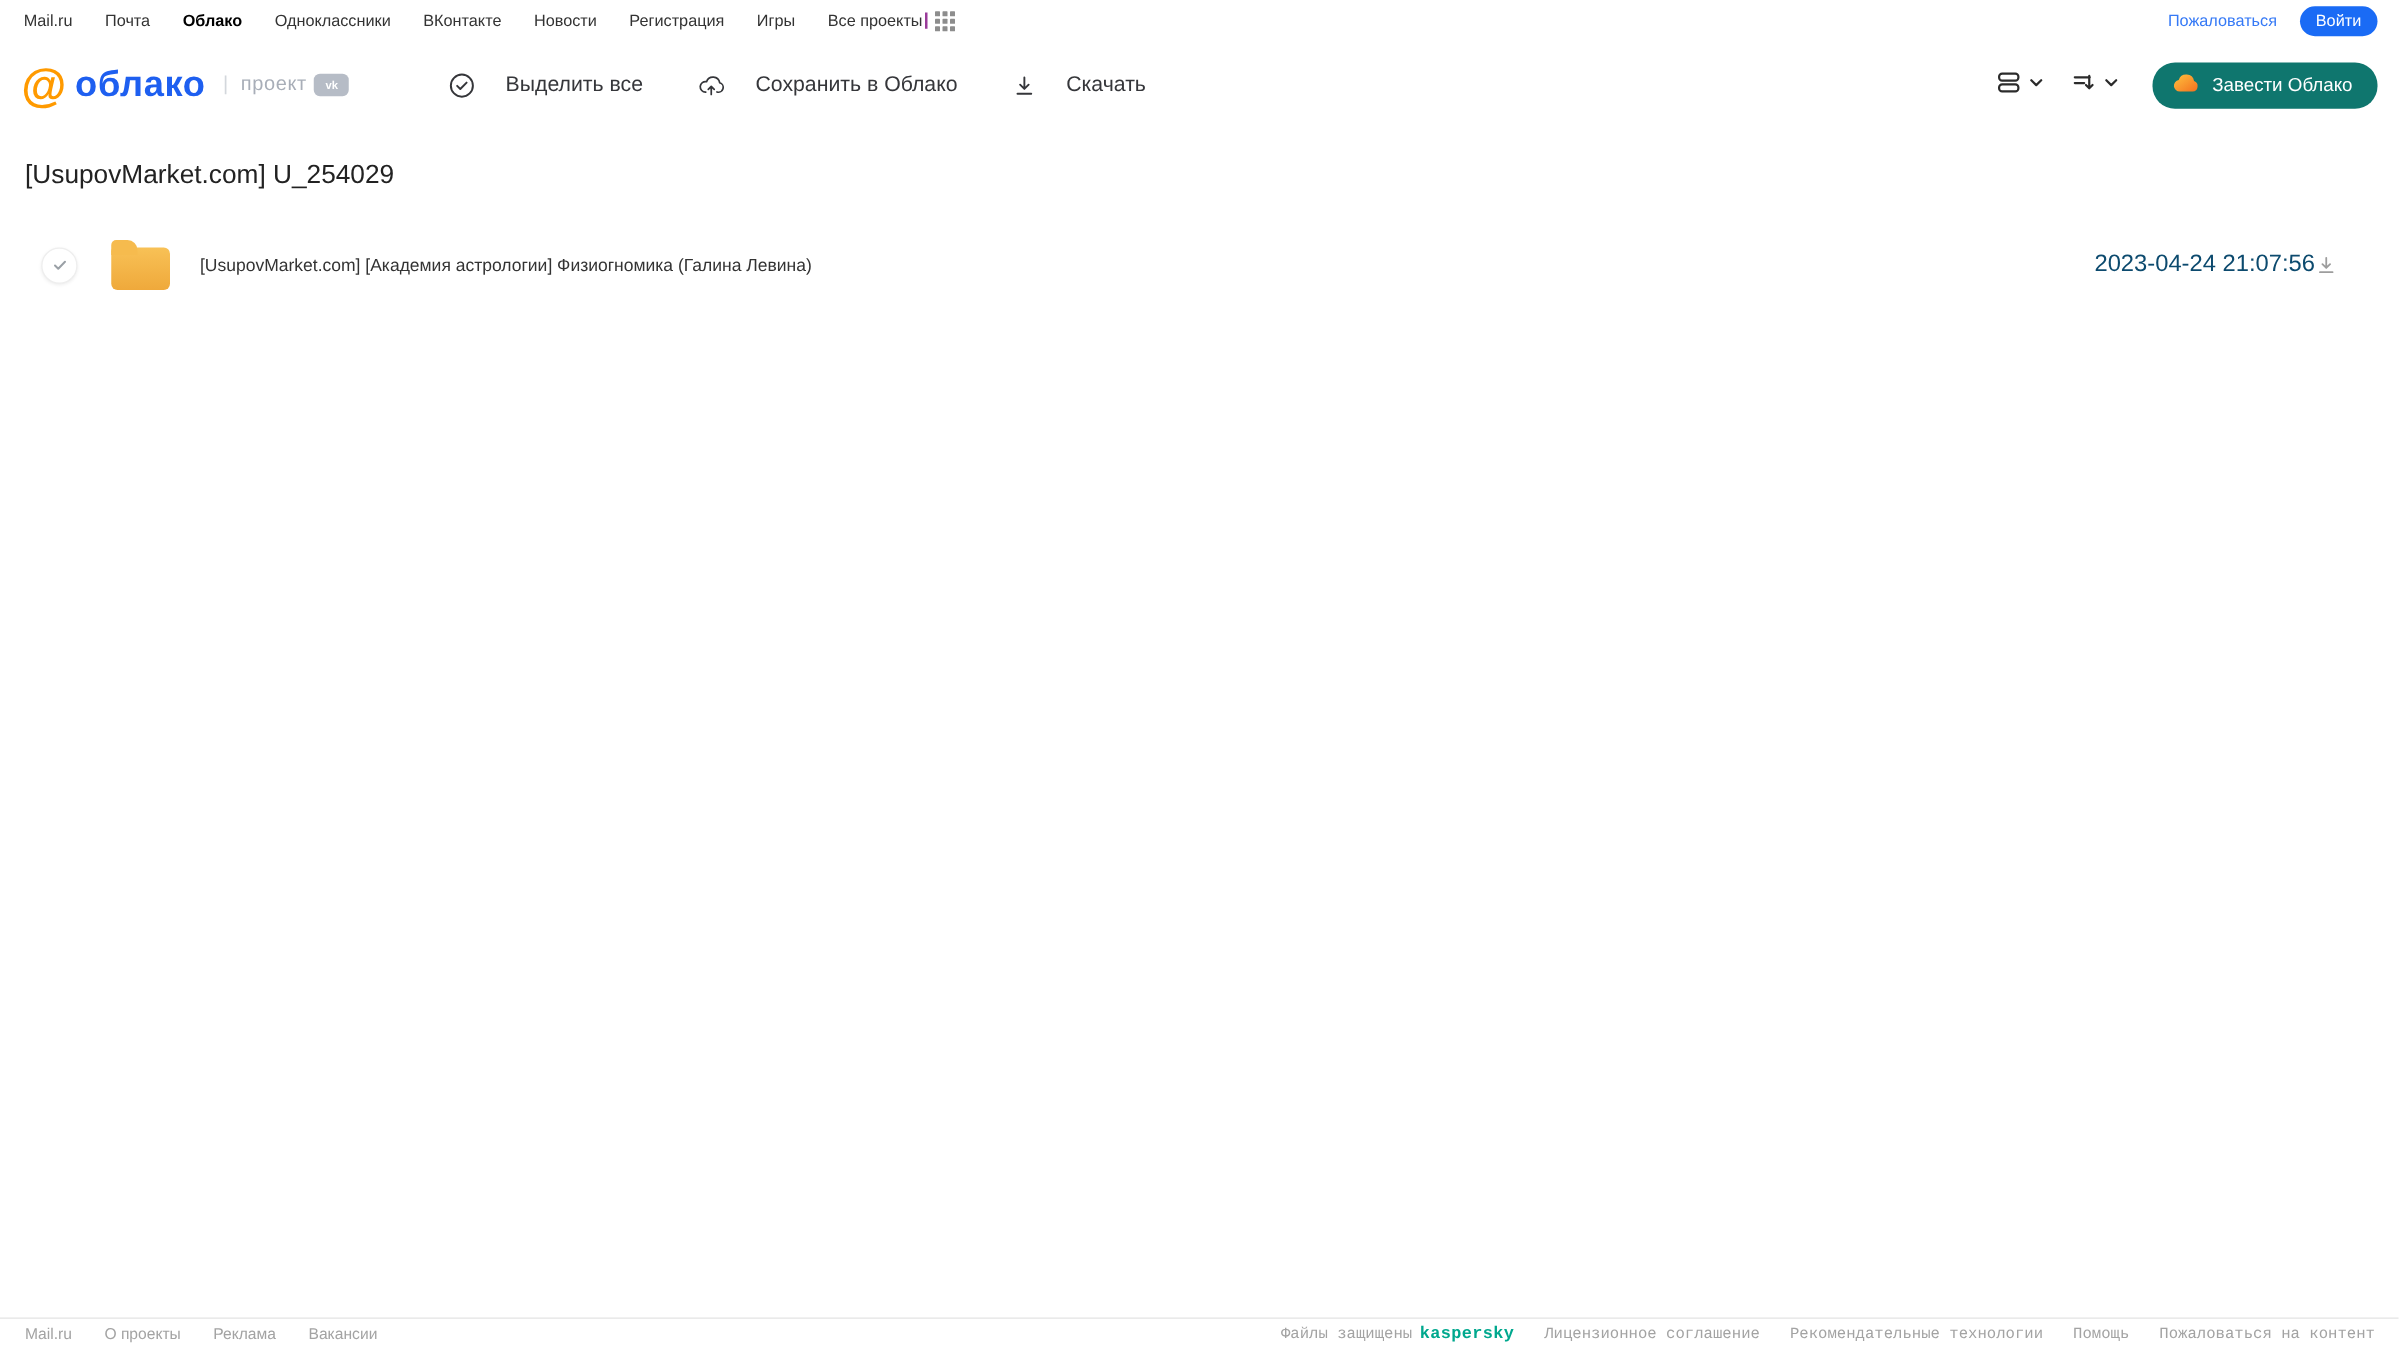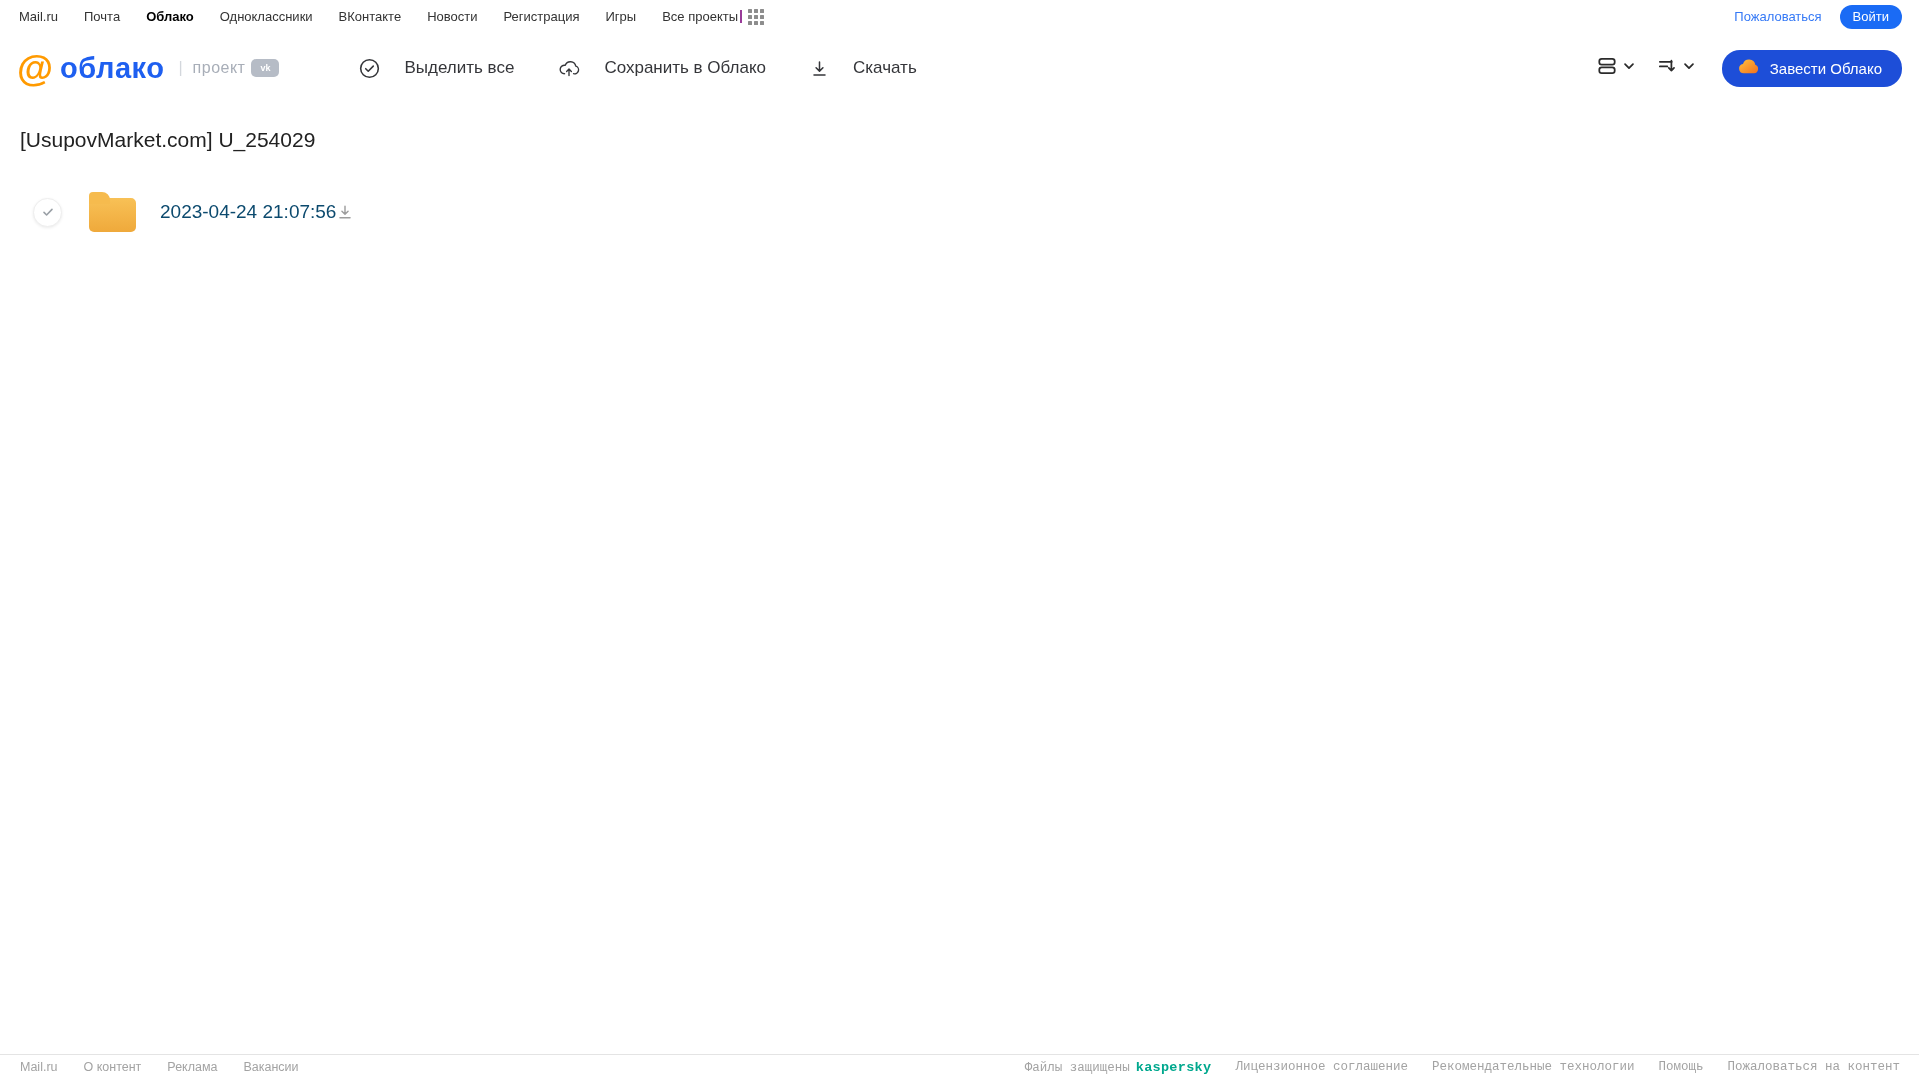--- a/index.html
+++ b/index.html
@@ -27,21 +27,21 @@
   .project .bar { color:#d3d7dc; margin-right:10px; font-size:16px; }
   .project-word { font-size:16px; letter-spacing:0.5px; }
   .vk-badge { width:28px; height:18px; margin-left:6px; background:#b6bcc6; border-radius:5px; color:#fff; font-size:9px; font-weight:bold; display:flex; align-items:center; justify-content:center; }
 
   .toolbar { display:flex; align-items:center; gap:44px; margin-left:80px; }
   .tool-btn { display:flex; align-items:center; gap:24px; color:#35363a; font-size:17px; cursor:pointer; white-space:nowrap; }
   .tool-btn svg { display:block; }
 
   .header-right { margin-left:auto; display:flex; align-items:center; gap:12px; }
   .icon-btn { display:flex; align-items:center; gap:4px; color:#2b2b2b; cursor:pointer; padding:4px; }
-  .get-cloud-btn { display:flex; align-items:center; gap:9px; background:#1d4ed8; color:#fff; border:none; border-radius:18px; height:37px; padding:0 20px 0 14px; font-size:15px; font-family:inherit; cursor:pointer; margin-left:10px; }
+  .get-cloud-btn { display:flex; align-items:center; gap:9px; background:#0f766e; color:#fff; border:none; border-radius:18px; height:37px; padding:0 20px 0 14px; font-size:15px; font-family:inherit; cursor:pointer; margin-left:10px; }
 
   
   .main { padding:0 12px 0 20px; }
   .page-title { font-size:21px; color:#222; margin-top:25px; font-weight:normal; }
 
   .file-row { display:flex; align-items:center; height:48px; margin-top:36px; padding-right:37px; cursor:pointer; }
   .row-check { width:29px; height:29px; border-radius:50%; background:#fff; border:1px solid #eeeeee; box-shadow:0 1px 3px rgba(0,0,0,0.08); display:flex; align-items:center; justify-content:center; margin:0 14px 0 13px; color:#9aa0a6; flex:none; cursor:pointer; }
   .folder-icon { position:relative; width:47px; height:34px; margin:6px 24px 0 13px; background:linear-gradient(180deg,#f8c156 0%,#efa93b 100%); border-radius:3px 5px 5px 5px; flex:none; }
   .folder-icon::before { content:""; position:absolute; top:-6px; left:0; width:21px; height:12px; background:#f6bb4e; border-radius:4px 8px 0 0; }
   .file-name { font-size:14px; color:#333; text-decoration:none; flex:1; }
@@ -179,34 +179,35 @@
   <div class="main">
     <h1 class="page-title">[UsupovMarket.com] U_254029</h1>
 
     <div class="file-row">
       <span class="row-check">
         <svg width="14" height="14" viewBox="0 0 14 14" fill="none" stroke="#9aa0a6" stroke-width="1.6" stroke-linecap="round" stroke-linejoin="round">
             <path d="M3 7.4l2.6 2.6L11 4.4"></path>
           </svg>
       </span>
       <span class="folder-icon"></span>
+      <a class="file-name">[UsupovMarket.com] [Академия астрологии] Физиогномика (Галина Левина)</a>
       <span class="file-date">2023-04-24 21:07:56</span>
       <span class="row-download">
         <svg width="18" height="18" viewBox="0 0 20 20" fill="none" stroke="#9d9d9d" stroke-width="1.6" stroke-linecap="round" stroke-linejoin="round">
             <path d="M10 3.6v8.8M6.6 9.2L10 12.6l3.4-3.4"></path>
             <path d="M4.4 16.4h11.2"></path>
           </svg>
       </span>
     </div>
   </div>
 
   <div class="footer">
     <div class="footer-left">
       <a>Mail.ru</a>
-      <a>О контент</a>
+      <a>О проекты</a>
       <a>Реклама</a>
       <a>Вакансии</a>
     </div>
     <div class="footer-right">
       <a class="kasp-link">
         <span>Файлы защищены</span>
         <span class="kasp-logo">kaspersky</span>
       </a>
       <a>Лицензионное соглашение</a>
       <a>Рекомендательные технологии</a>

